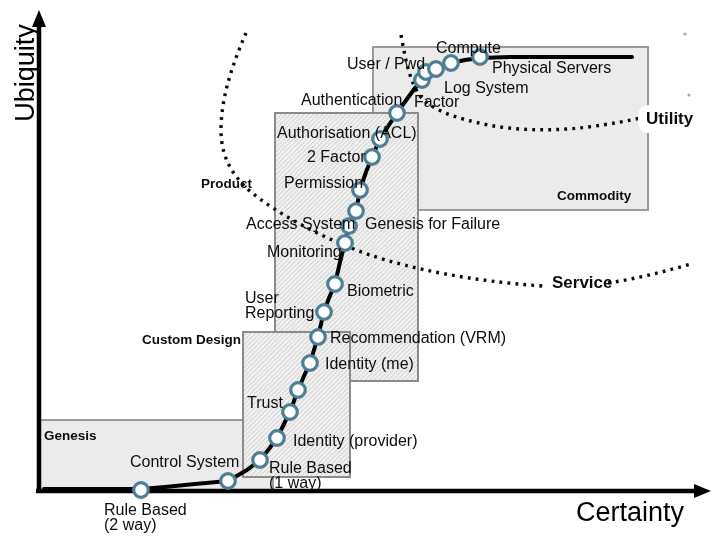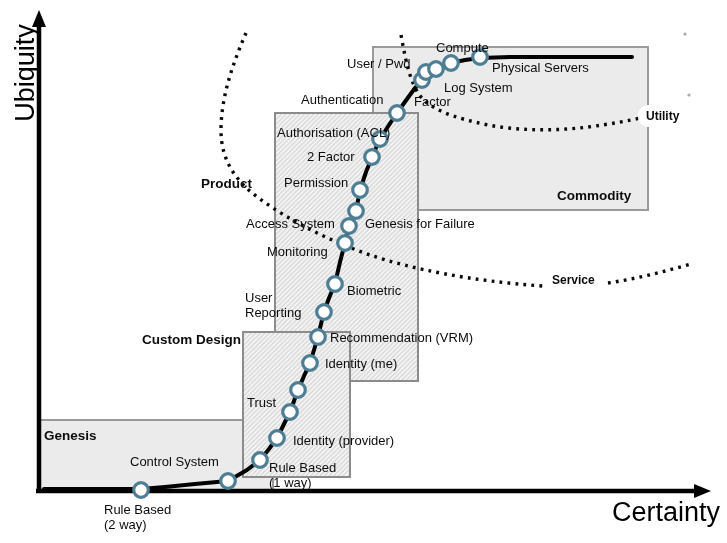--- a/index.html
+++ b/index.html
@@ -2,39 +2,39 @@
 <html><head>
 <meta charset="utf-8">
 <style>
   html,body{margin:0;padding:0;background:#fff;}
   #stage{
     position:relative;width:727px;height:543px;background:#fff;overflow:hidden;
     font-family:"Liberation Sans","DejaVu Sans",sans-serif;color:#000;
   }
   #map-svg{position:absolute;left:0;top:0;}
   .node-label{
-    position:absolute;font-size:13px;line-height:15px;color:#0c0c0c;
+    position:absolute;font-size:16px;line-height:15px;color:#0c0c0c;
     white-space:pre-line;
   }
   .centered{text-align:left;}
   .stage-label{
     position:absolute;font-size:13.5px;font-weight:bold;color:#0c0c0c;white-space:nowrap;
   }
   .boundary-label{
-    position:absolute;font-size:12px;font-weight:bold;color:#0c0c0c;white-space:nowrap;
+    position:absolute;font-size:17px;font-weight:bold;color:#0c0c0c;white-space:nowrap;
   }
   #utility-label{background:#ffffff;border-radius:10px;padding:4px 8px;}
   .axis-label{
     position:absolute;font-size:27px;color:#000;white-space:nowrap;
   }
   #y-axis-label{
     left:-36px;top:56px;width:122px;height:34px;line-height:34px;text-align:center;
     transform:rotate(-90deg);
   }
-  #x-axis-label{left:612px;top:497px;}
+  #x-axis-label{left:576px;top:497px;}
 </style>
 </head>
 <body>
 
 <div id="stage">
 
   <svg id="map-svg" width="727" height="543" viewBox="0 0 727 543">
     <defs>
       <pattern id="hatch" width="4.6" height="4.6" patternUnits="userSpaceOnUse">
         <rect width="4.6" height="4.6" fill="#f8f8f8"></rect>

